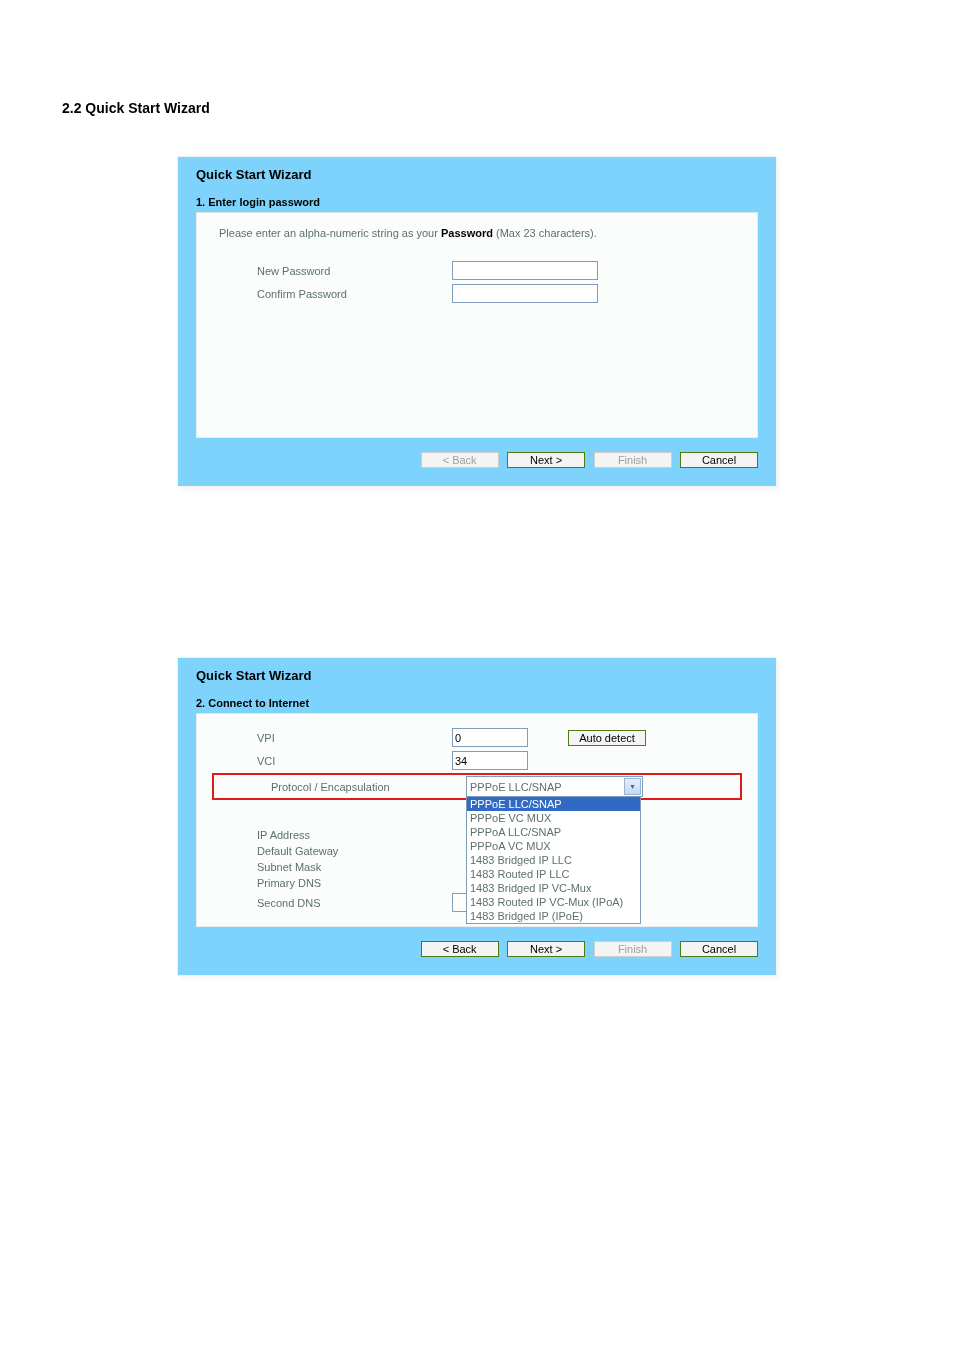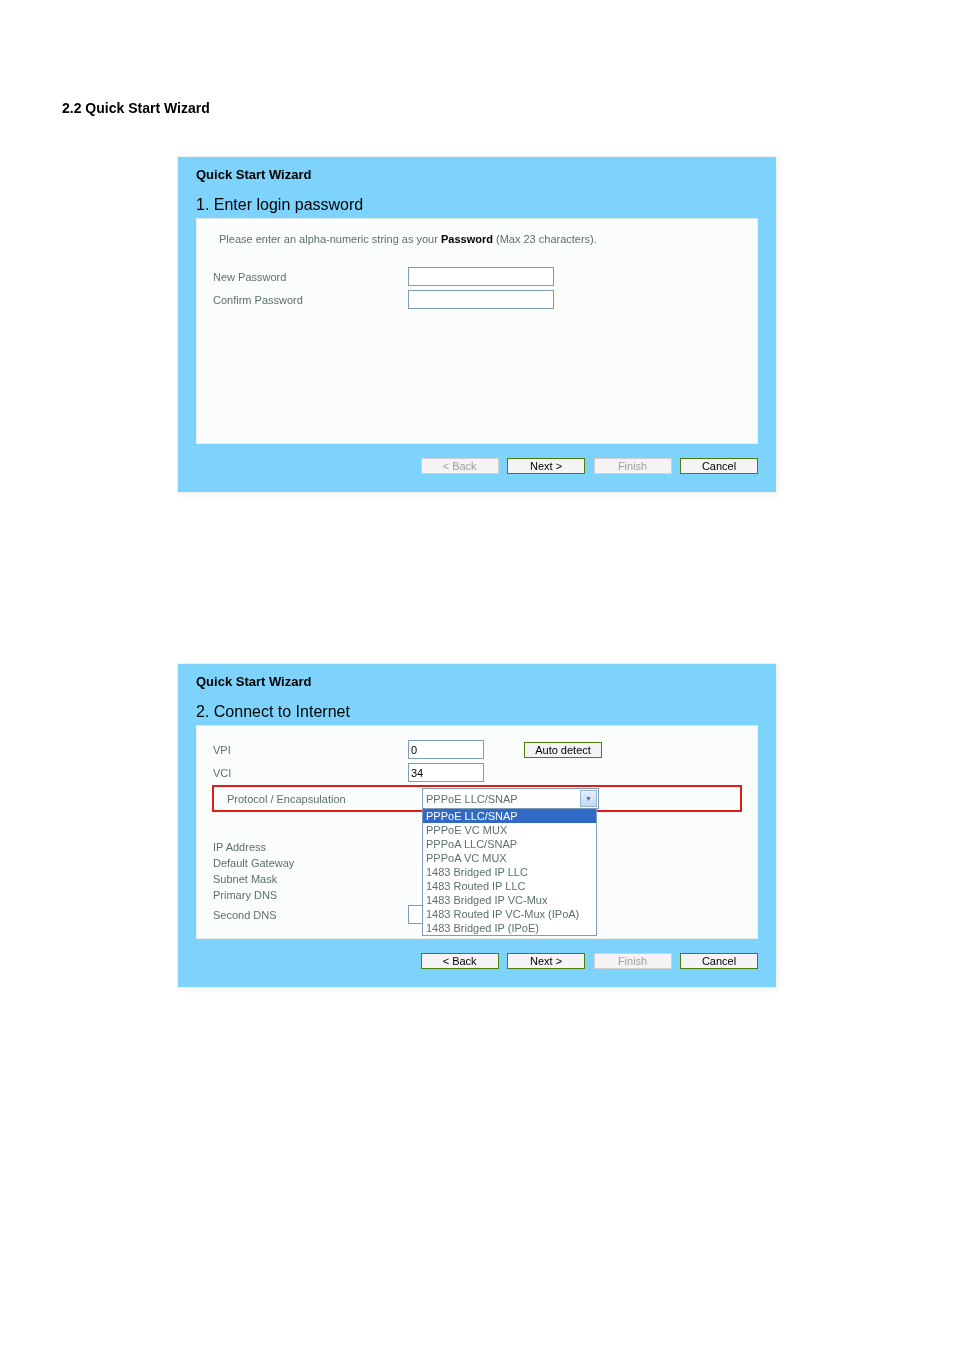--- a/index.html
+++ b/index.html
@@ -28,22 +28,22 @@
   padding: 10px 18px 18px 18px;
   box-sizing: border-box;
 }
 .wizard-title {
   font-size: 13px;
   font-weight: bold;
   color: #000;
   margin: 0 0 14px 0;
 }
 .step-title {
-  font-size: 16px;
-  font-weight: normal;
+  font-size: 11px;
+  font-weight: bold;
   color: #000;
   margin: 6px 0 4px 0;
 }
 hr.sep {
   border: none;
   border-top: 1px solid #d8e8e4;
   margin: 2px 0 0 0;
 }
 .subbox {
   border: 1px solid #e8eeec;
@@ -59,20 +59,21 @@
 .hint strong { color:#000; font-weight: bold;}
 .frow {
   display: flex;
   align-items: center;
   font-size: 11px;
   color: #5b716c;
   margin: 4px 0;
 }
 .flabel {
   width: 195px;
+  margin-left: 44px;
 }
 .finput {
   display:flex;
   align-items:center;
   gap:10px;
 }
 input.txt {
   width: 140px;
   height: 17px;
   border: 1px solid #7f9db9;

